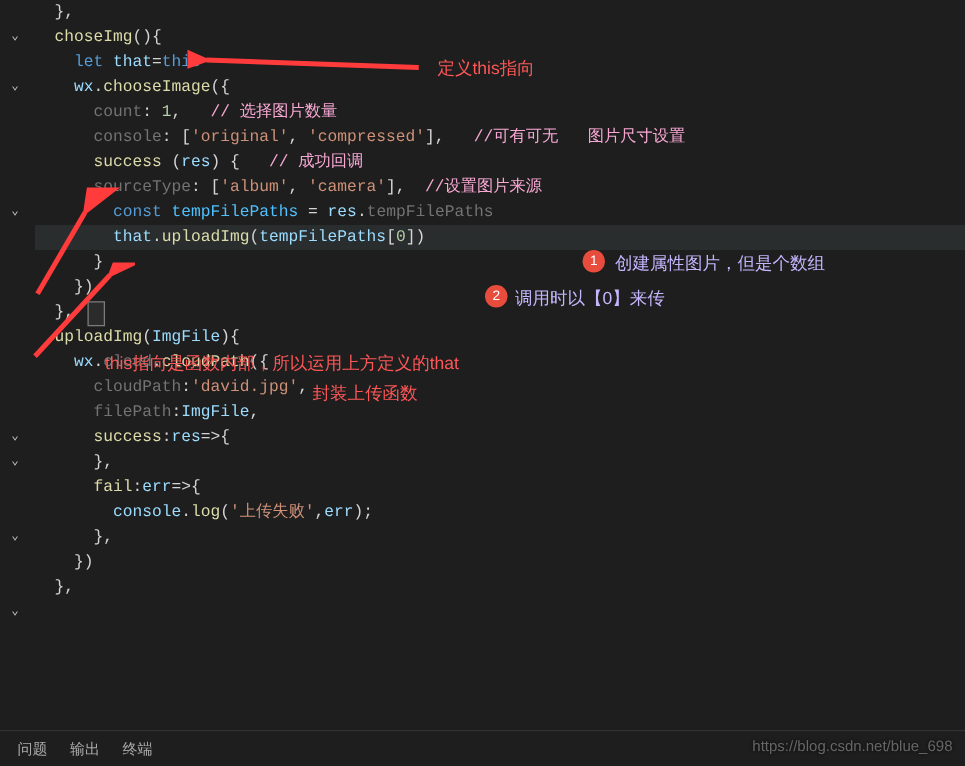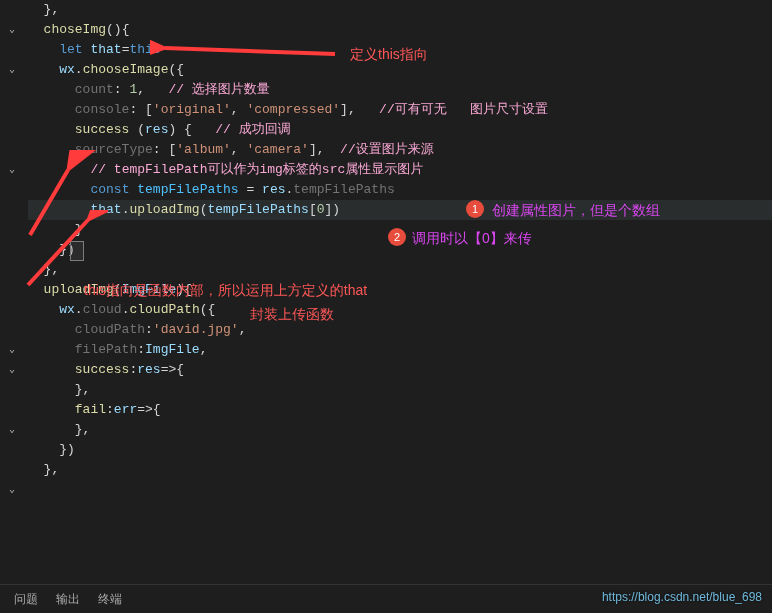--- a/index.html
+++ b/index.html
@@ -13,24 +13,24 @@
   .prop{color:#737373}    
   .str{color:#ce9178}     
   .num{color:#b5cea8}
   .cmt{color:#f9a8d4}     
   .pun{color:#d4d4d4}
   .id{color:#9cdcfe}
   .var{color:#4fc1ff}
   
   .ann{position:absolute;color:#ff5757;font-family:Liberation Sans, sans-serif;font-size:14px;pointer-events:none}
   .badge{position:absolute;width:18px;height:18px;border-radius:50%;background:#e74c3c;color:#fff;font-size:11px;display:flex;align-items:center;justify-content:center;font-family:sans-serif}
-  .ann-white{color:#d946ef}
+  .ann-white{color:#c4b5fd}
   svg.arrow{position:absolute;pointer-events:none}
   .panel{position:absolute;left:0;bottom:0;width:100%;height:28px;border-top:1px solid #333;background:#1e1e1e;display:flex;align-items:center;gap:18px;padding-left:14px;color:#aaa;font-family:"Microsoft YaHei",sans-serif;font-size:12px}
-  .watermark{position:absolute;right:10px;bottom:6px;color:#7dd3fc;font-family:sans-serif;font-size:12px;opacity:.85;text-shadow:0 0 3px #000}
+  .watermark{position:absolute;right:10px;bottom:6px;color:#737373;font-family:sans-serif;font-size:12px;opacity:.85;text-shadow:0 0 3px #000}
   .boxsel{position:absolute;border:1px solid #7c7c7c;background:rgba(120,120,120,.15);height:18px}
 </style>
 </head>
 <body>
 
 <div class="editor">
   <div class="gutter">
     <div class="fold" style="top:24px">⌄</div>
     <div class="fold" style="top:64px">⌄</div>
     <div class="fold" style="top:164px">⌄</div>
@@ -41,33 +41,33 @@
   </div>
 
   <div class="line"><span class="pun">  },</span></div>
   <div class="line">  <span class="fn">choseImg</span><span class="pun">(){</span></div>
   <div class="line">    <span class="kw">let</span> <span class="id">that</span><span class="pun">=</span><span class="kw">this</span></div>
   <div class="line">    <span class="id">wx</span><span class="pun">.</span><span class="fn">chooseImage</span><span class="pun">({</span></div>
   <div class="line">      <span class="prop">count</span><span class="pun">: </span><span class="num">1</span><span class="pun">,   </span><span class="cmt">// 选择图片数量</span></div>
   <div class="line">      <span class="prop">console</span><span class="pun">: [</span><span class="str">'original'</span><span class="pun">, </span><span class="str">'compressed'</span><span class="pun">],   </span><span class="cmt">//可有可无   图片尺寸设置</span></div>
   <div class="line">      <span class="fn">success</span> <span class="pun">(</span><span class="id">res</span><span class="pun">) {   </span><span class="cmt">// 成功回调</span></div>
   <div class="line">      <span class="prop">sourceType</span><span class="pun">: [</span><span class="str">'album'</span><span class="pun">, </span><span class="str">'camera'</span><span class="pun">],  </span><span class="cmt">//设置图片来源</span></div>
-  <div class="line">        <span class="cmt">// tempFilePath可以作为img标签的src属性显示图片</span></div>
   <div class="line">        <span class="kw">const</span> <span class="var">tempFilePaths</span> <span class="pun">= </span><span class="id">res</span><span class="pun">.</span><span class="prop">tempFilePaths</span></div>
   <div class="line hl">        <span class="id">that</span><span class="pun">.</span><span class="fn">uploadImg</span><span class="pun">(</span><span class="id">tempFilePaths</span><span class="pun">[</span><span class="num">0</span><span class="pun">])</span></div>
   <div class="line">      <span class="pun">}</span></div>
   <div class="line"><span class="pun">    })</span></div>
   <div class="line"><span class="pun">  },</span></div>
   <div class="line">  <span class="fn">uploadImg</span><span class="pun">(</span><span class="id">ImgFile</span><span class="pun">){</span></div>
   <div class="line">    <span class="id">wx</span><span class="pun">.</span><span class="prop">cloud</span><span class="pun">.</span><span class="fn">cloudPath</span><span class="pun">({</span></div>
   <div class="line">      <span class="prop">cloudPath</span><span class="pun">:</span><span class="str">'david.jpg'</span><span class="pun">,</span></div>
   <div class="line">      <span class="prop">filePath</span><span class="pun">:</span><span class="id">ImgFile</span><span class="pun">,</span></div>
   <div class="line">      <span class="fn">success</span><span class="pun">:</span><span class="id">res</span><span class="pun">=&gt;{</span></div>
   <div class="line"><span class="pun">      },</span></div>
   <div class="line">      <span class="fn">fail</span><span class="pun">:</span><span class="id">err</span><span class="pun">=&gt;{</span></div>
+  <div class="line">        <span class="id">console</span><span class="pun">.</span><span class="fn">log</span><span class="pun">(</span><span class="str">'上传失败'</span><span class="pun">,</span><span class="id">err</span><span class="pun">);</span></div>
   <div class="line"><span class="pun">      },</span></div>
   <div class="line"><span class="pun">    })</span></div>
   <div class="line"><span class="pun">  },</span></div>
 </div>
 
 <div class="boxsel" style="left:70px;top:241px;width:12px"></div>
 
 <svg class="arrow" style="left:150px;top:36px" width="190" height="30">
   <defs>
       <marker id="ah1" markerWidth="10" markerHeight="8" refX="1" refY="4" orient="auto">

